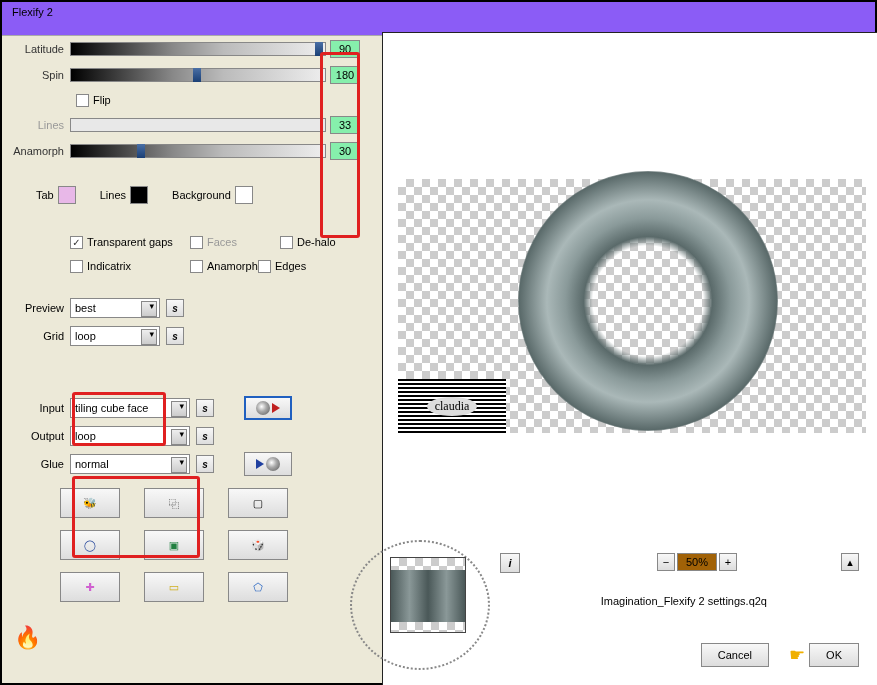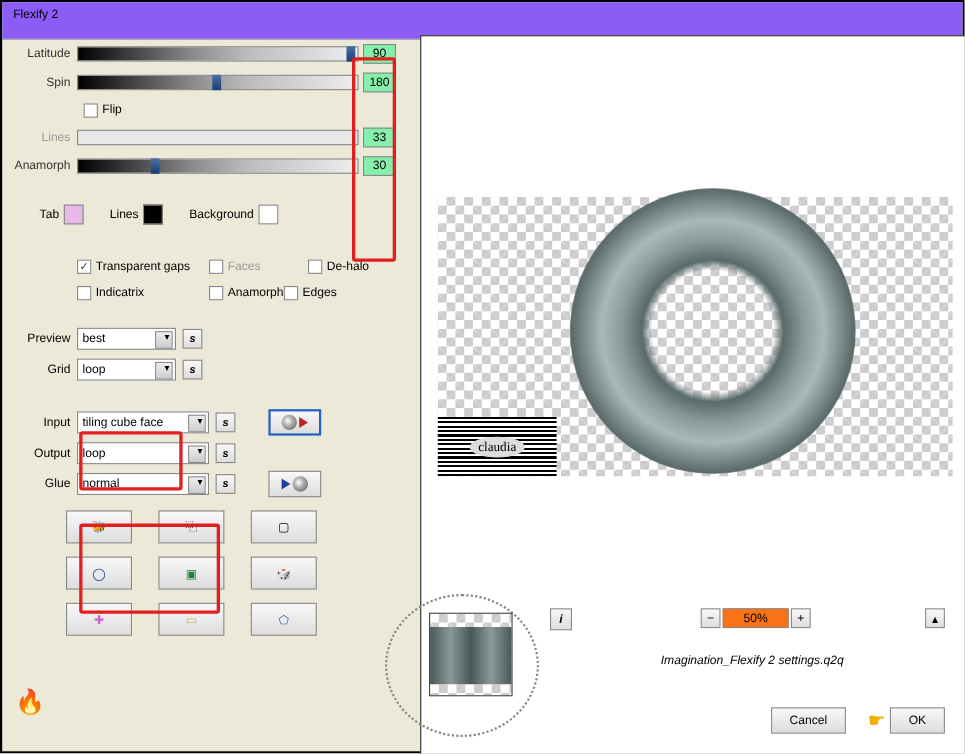--- a/index.html
+++ b/index.html
@@ -46,23 +46,23 @@
 .watermark { position: absolute; left: 0; bottom: 0; width: 108px; height: 54px; background: repeating-linear-gradient(#000 0 2px, #fff 2px 4px); display:flex; align-items:center; justify-content:center; }
 .watermark-inner { background:#ddd; border-radius:50%; padding:2px 8px; font-family: cursive; font-size:12px; }
 .bottom-bar { position: absolute; left: 8px; right: 8px; bottom: 8px; height: 130px; }
 .thumb-area { position: absolute; left: 360px; top: 0; width: 120px; height: 110px; }
 .dotted-circle { position: absolute; left: -20px; top: -5px; width: 140px; height: 130px; border: 2px dotted #888; border-radius: 50%; }
 .thumb-box { position: absolute; left: 20px; top: 12px; width: 76px; height: 76px; border: 1px solid #444; }
 .thumb-img { width: 100%; height: 52px; margin-top: 12px; background: linear-gradient(to right, #4a5858, #8a9898, #4a5858, #8a9898, #4a5858); }
 .info-btn { position: absolute; left: 490px; top: 8px; width: 20px; height: 20px; border: 1px solid #888; background: linear-gradient(#f8f8f8,#ddd); display: flex; align-items: center; justify-content: center; font-weight: bold; font-style: italic; font-family: serif; }
 .zoom-controls { position: absolute; right: 130px; top: 8px; display: flex; align-items: center; gap: 2px; }
 .zoom-btn { width: 18px; height: 18px; border: 1px solid #888; background: linear-gradient(#f8f8f8,#ddd); display: flex; align-items: center; justify-content: center; }
-.zoom-val { width: 60px; height: 18px; border: 1px solid #888; background: #f97316; text-align: center; line-height: 16px; }
+.zoom-val { width: 40px; height: 18px; border: 1px solid #888; background: #a16207; text-align: center; line-height: 16px; }
 .expand-btn { position: absolute; right: 8px; top: 8px; width: 18px; height: 18px; border: 1px solid #888; background: linear-gradient(#f8f8f8,#ddd); display: flex; align-items: center; justify-content: center; font-size: 9px; }
-.filename { position: absolute; right: 100px; top: 50px; font-size: 11px; font-style: italic; }
+.filename { position: absolute; right: 100px; top: 50px; font-size: 11px; }
 .action-btns { position: absolute; right: 8px; bottom: 8px; display: flex; gap: 20px; align-items: center; margin-top: 28px; }
 .btn { height: 24px; padding: 0 16px; border: 1px solid #888; background: linear-gradient(#f8f8f8,#ddd); display: flex; align-items: center; }
 .hand-icon { font-size: 18px; color: #f0b000; margin-right: 4px; }
 .fire-icon { position: absolute; left: 4px; bottom: 24px; font-size: 22px; }
 </style>
 </head>
 <body>
 
 <div class="window">
   <div class="titlebar">
@@ -159,21 +159,21 @@
         </div>
         <div class="dropdown-row">
           <div class="dropdown-label">Grid</div>
           <div class="dropdown" style="max-width:90px">
               <span>loop</span>
             </div>
           <span class="sbtn">s</span>
         </div>
       </div>
 
-      <div style="margin-top:20px">
+      <div style="margin-top:44px">
         <div class="dropdown-row">
           <div class="dropdown-label">Input</div>
           <div class="dropdown">
               <span>tiling cube face</span>
             </div>
           <span class="sbtn">s</span>
           <span style="width:30px"></span>
           <span class="icon-btn blue">
               <span class="disc"></span>
               <span class="tri-r"></span>

